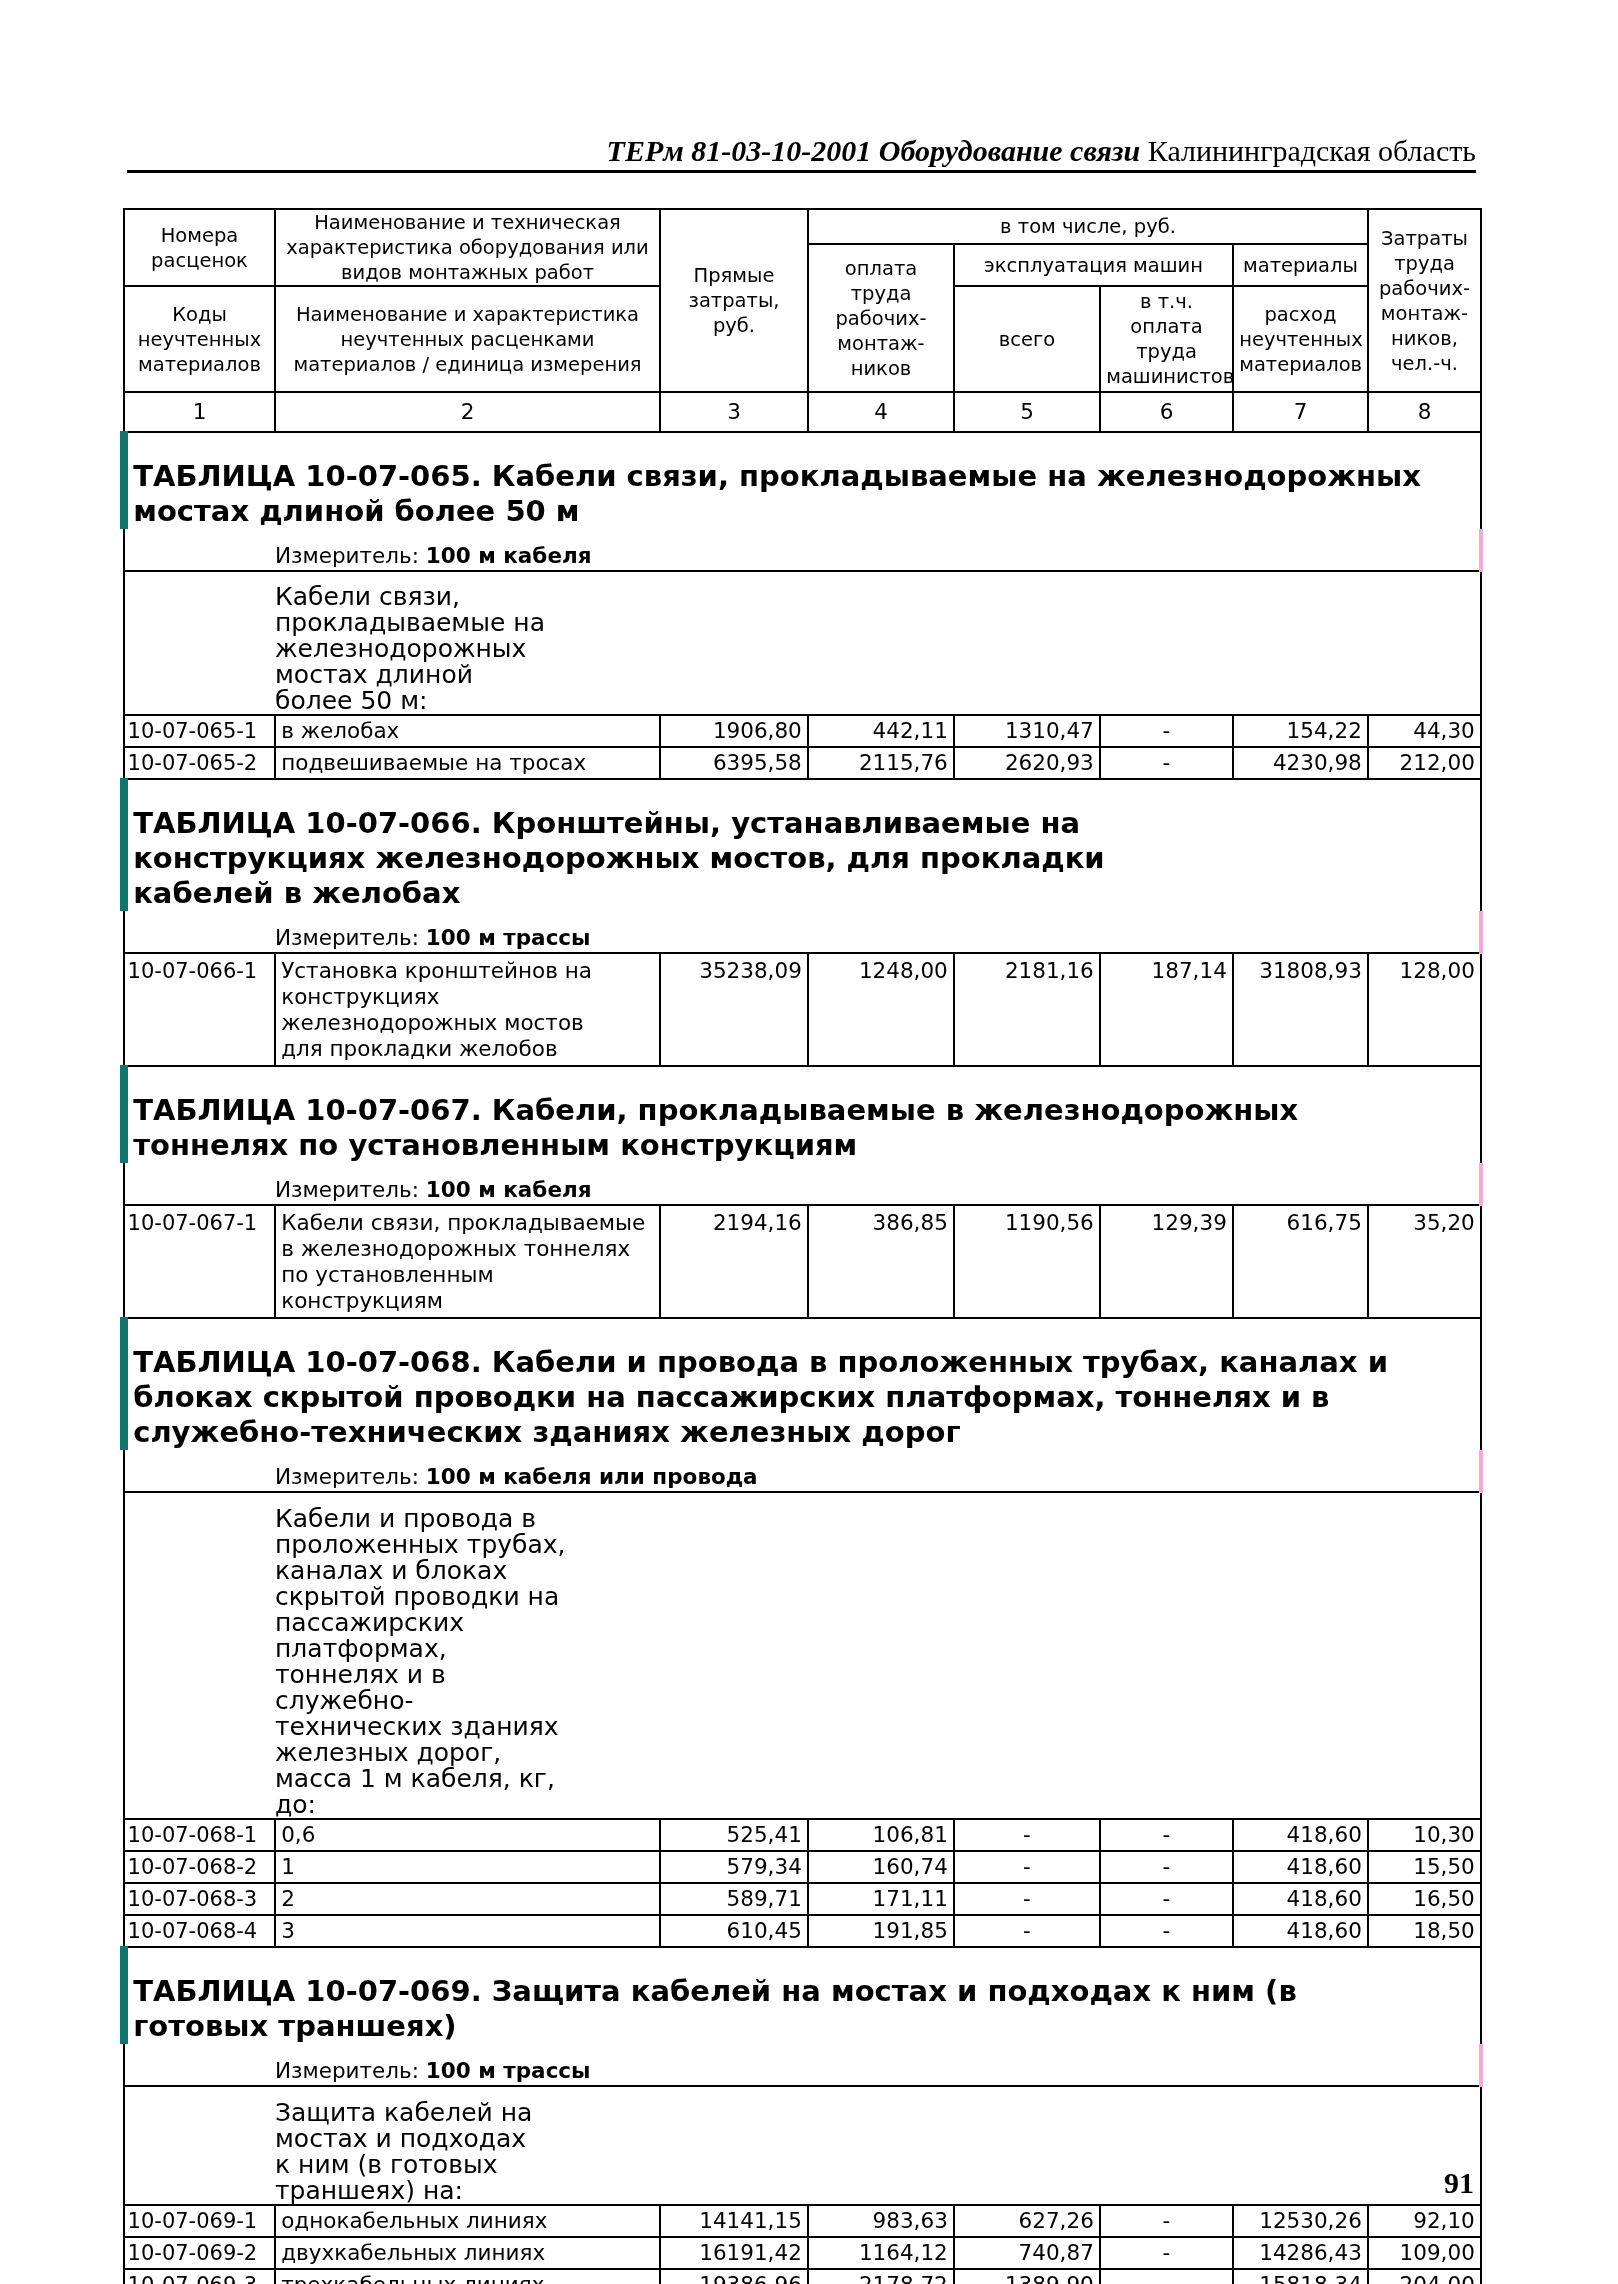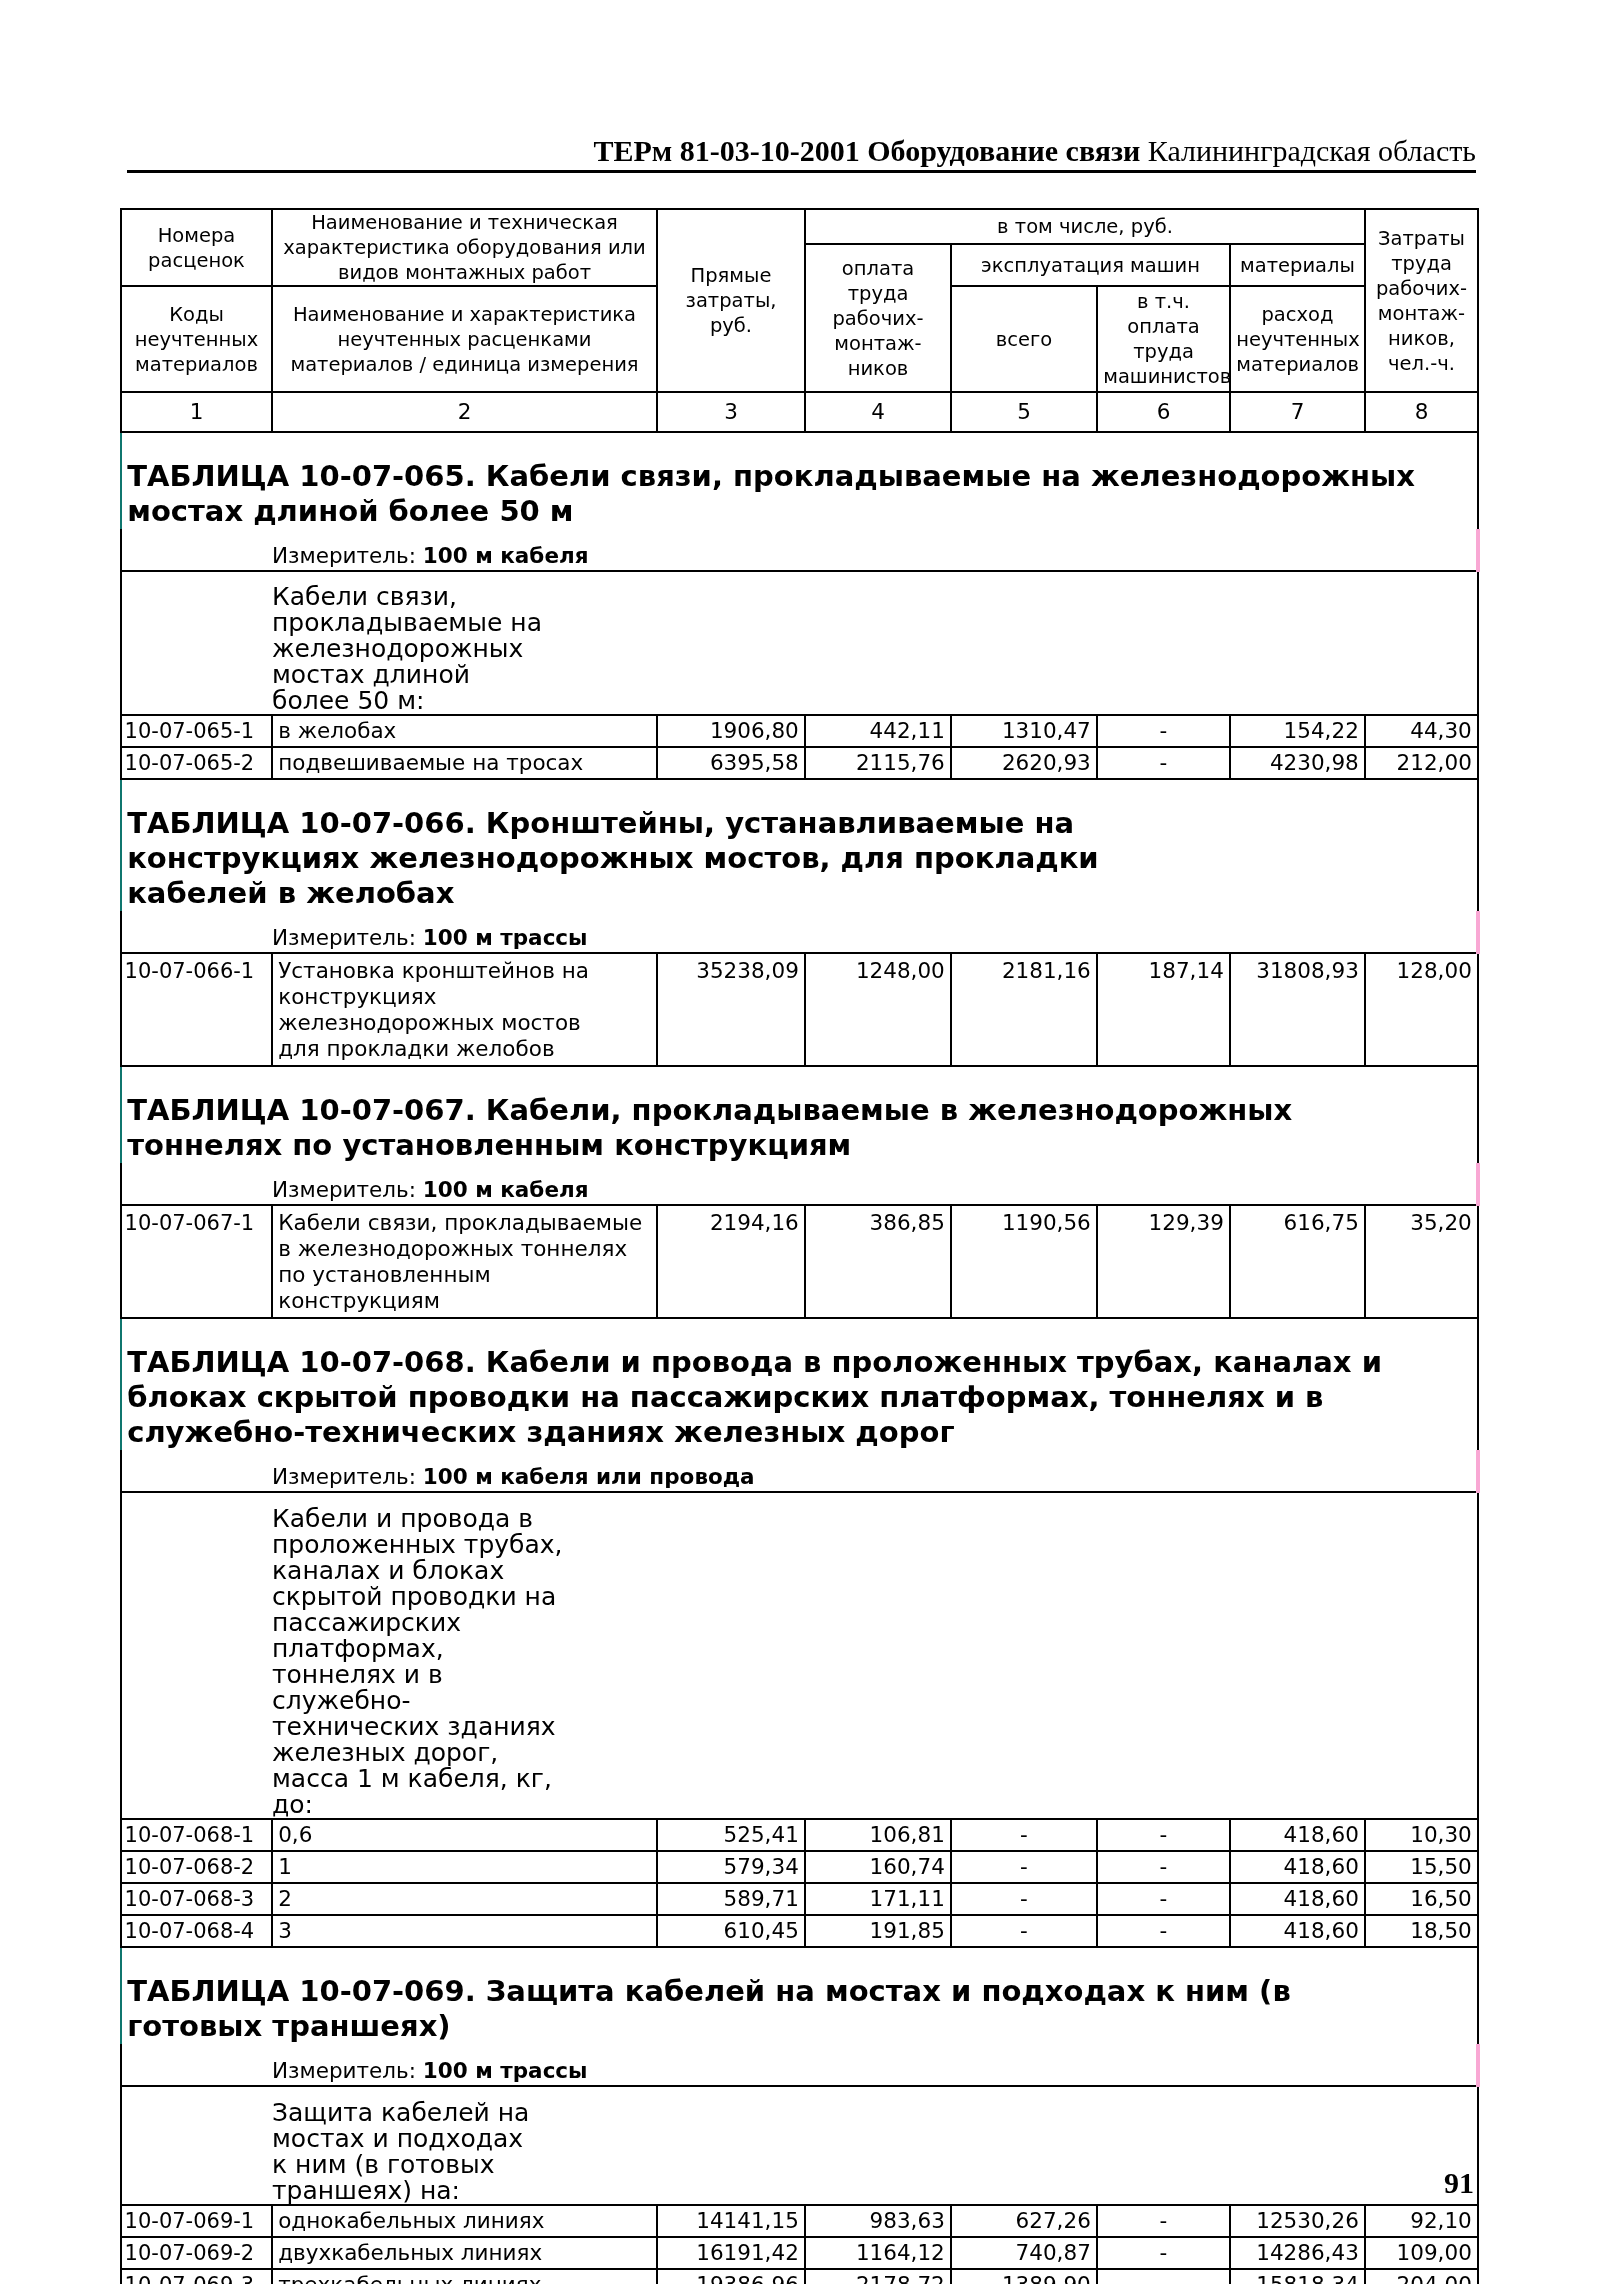--- a/index.html
+++ b/index.html
@@ -1,25 +1,25 @@
 <!DOCTYPE html>
 <html style="font-size:10.4px"><head>
 <meta charset="utf-8">
 <style>
   html, body { margin: 0; padding: 0; background: #ffffff; }
   body { width: 1619px; height: 2284px; position: relative; overflow: hidden; color: #000; font-family: "DejaVu Sans", sans-serif; }
   .page-header { position: absolute; left: 127px; top: 133px; width: 1349px; text-align: right; font-family: "Liberation Serif", serif; font-size: 30px; line-height: 36px; }
-  .page-header b { font-weight: bold; }
+  .page-header b { font-weight: bold; font-style: italic; }
   .header-rule { position: absolute; left: 127px; top: 170px; width: 1349px; height: 2.6px; background: #000; }
   .sheet { position: absolute; left: 120px; top: 208px; width: 1358px; }
   table { border-collapse: collapse; table-layout: fixed; width: 1358px; }
   td, th { border: 2px solid #000; font-weight: normal; padding: 0 5.2px; font-size: 20px; line-height: 26px; vertical-align: middle; overflow: hidden; }
   .hdr td { text-align: center; font-size: 19.5px; line-height: 25px; }
   .colnum td { text-align: center; height: 38px; font-size: 21.5px; }
-  .title-cell { border-left: 2px solid #0f766e; border-right: 2px solid #000; border-bottom: none; border-top: none; padding: 18px 5.2px 0 5.2px; }
+  .title-cell { border-left: 8px solid #0f766e; border-right: 2px solid #000; border-bottom: none; border-top: none; padding: 18px 5.2px 0 5.2px; }
   .tbl-title { font-weight: bold; font-size: 29px; line-height: 35px; }
   .meas-cell { border-left: 2px solid #000; border-right: 4px solid #f9a8d4; border-top: none; border-bottom: 2px solid #000; padding: 5.2px 0 1.3px 150px; font-size: 21.5px; line-height: 27px; }
   .meas-cell b { font-weight: bold; }
   .intro-cell { border-top: 2px solid #000; border-bottom: none; padding: 7.8px 5.2px 0 150px; font-size: 25px; line-height: 26px; }
   .row td { height: 30px; font-size: 21.5px; line-height: 26px; }
   .row td.code { font-size: 21px; padding: 0 2.6px; white-space: nowrap; }
   .row td.num { text-align: right; margin-top: 10px; }
   .row td.dash { text-align: center; }
   .row.tall td { vertical-align: top; padding-top: 3.9px; padding-bottom: 2.6px; }
   .page-number { position: absolute; left: 1444px; top: 2166px; font-family: "Liberation Serif", serif; font-size: 30px; font-weight: bold; }

